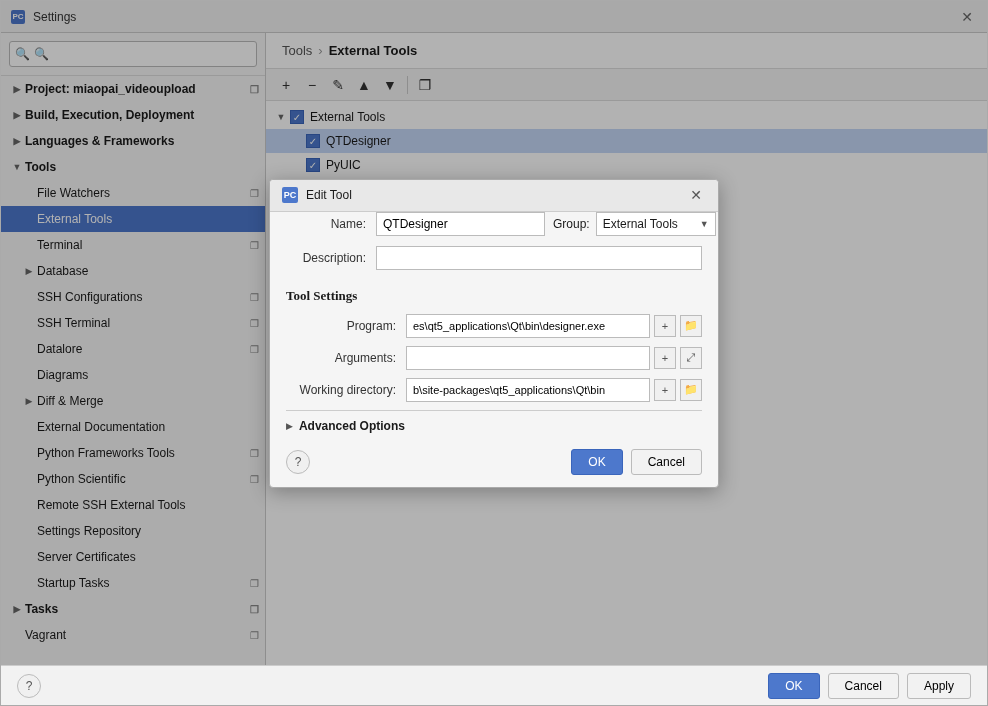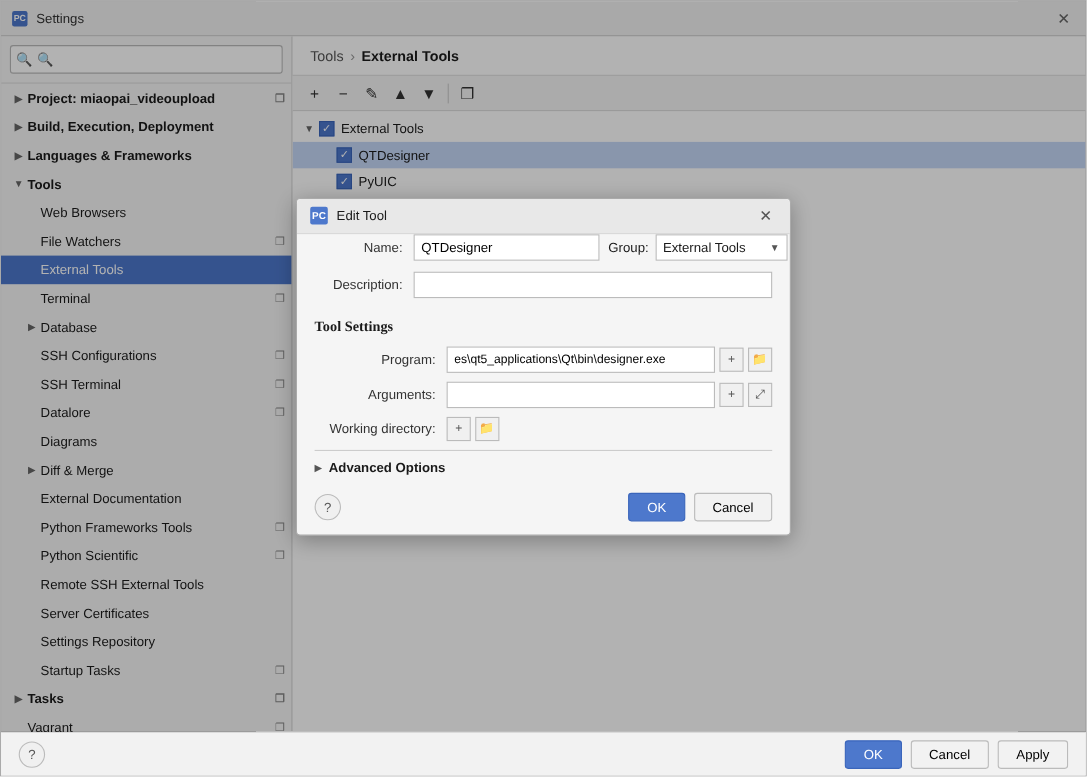--- a/index.html
+++ b/index.html
@@ -346,20 +346,21 @@
       min-width: 120px;
       text-align: right;
       padding-right: 10px;
       color: #333;
     }
     .tool-input-row {
       flex: 1;
       display: flex;
       align-items: center;
       gap: 4px;
+      justify-content: space-between;
     }
     .tool-input {
       flex: 1;
       height: 24px;
       border: 1px solid #bbb;
       background: #fff;
       font-size: 11px;
       padding: 0 6px;
       outline: none;
     }
@@ -459,24 +460,20 @@
           <span>Languages &amp; Frameworks</span>
         </div>
 
         <div class="nav-item section">
           <span class="nav-arrow">▼</span>
           <span>Tools</span>
         </div>
 
         <div class="nav-item nav-indent-1">
           <span class="nav-arrow" style="visibility:hidden;">▶</span>
-          <span>Web Browsers</span>
-        </div>
-        <div class="nav-item nav-indent-1">
-          <span class="nav-arrow" style="visibility:hidden;">▶</span>
           <span>File Watchers</span>
           <span class="nav-copy-icon">❐</span>
         </div>
         <div class="nav-item nav-indent-1 active">
           <span class="nav-arrow" style="visibility:hidden;">▶</span>
           <span>External Tools</span>
         </div>
         <div class="nav-item nav-indent-1">
           <span class="nav-arrow" style="visibility:hidden;">▶</span>
           <span>Terminal</span>
@@ -522,25 +519,25 @@
           <span class="nav-arrow" style="visibility:hidden;">▶</span>
           <span>Python Scientific</span>
           <span class="nav-copy-icon">❐</span>
         </div>
         <div class="nav-item nav-indent-1">
           <span class="nav-arrow" style="visibility:hidden;">▶</span>
           <span>Remote SSH External Tools</span>
         </div>
         <div class="nav-item nav-indent-1">
           <span class="nav-arrow" style="visibility:hidden;">▶</span>
+          <span>Settings Repository</span>
+        </div>
+        <div class="nav-item nav-indent-1">
+          <span class="nav-arrow" style="visibility:hidden;">▶</span>
           <span>Server Certificates</span>
-        </div>
-        <div class="nav-item nav-indent-1">
-          <span class="nav-arrow" style="visibility:hidden;">▶</span>
-          <span>Settings Repository</span>
         </div>
         <div class="nav-item nav-indent-1">
           <span class="nav-arrow" style="visibility:hidden;">▶</span>
           <span>Startup Tasks</span>
           <span class="nav-copy-icon">❐</span>
         </div>
 
         <div class="nav-item section">
           <span class="nav-arrow">▶</span>
           <span>Tasks</span>
@@ -639,20 +636,21 @@
               <div class="tool-input-row">
                 <input class="tool-input" type="text" value="" style="">
                 <button class="tool-btn-small">+</button>
                 <button class="tool-btn-small">⤢</button>
               </div>
             </div>
 
             <div class="tool-form-row">
               <span class="tool-label">Working directory:</span>
               <div class="tool-input-row">
+                <input class="tool-input" type="text" value="b\site-packages\qt5_applications\Qt\bin" style="">
                 <button class="tool-btn-small">+</button>
                 <button class="tool-btn-small">📁</button>
               </div>
             </div>
 
             <div class="divider-h"></div>
 
             <div class="advanced-section">
               <span class="adv-arrow">▶</span>
               <span class="adv-label">Advanced Options</span>

